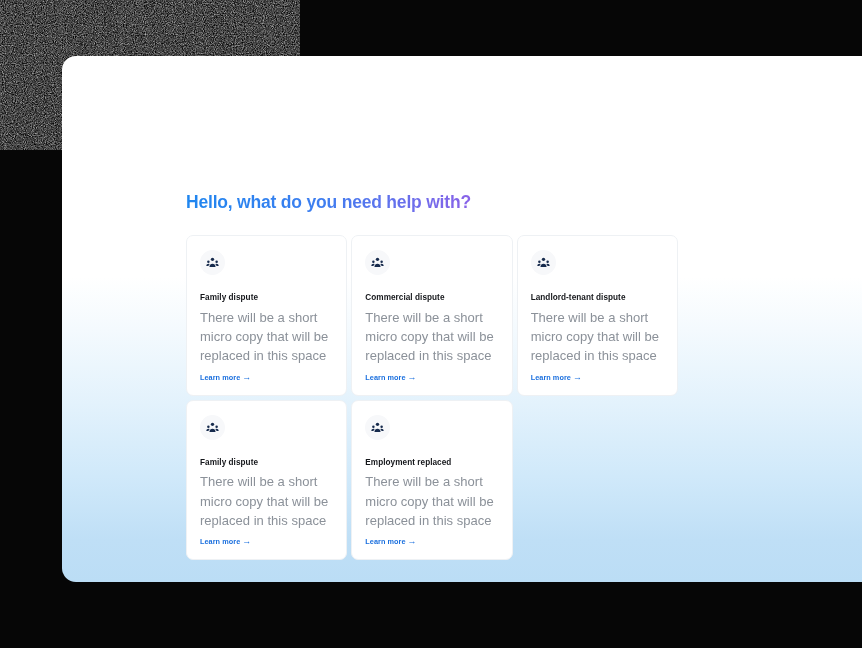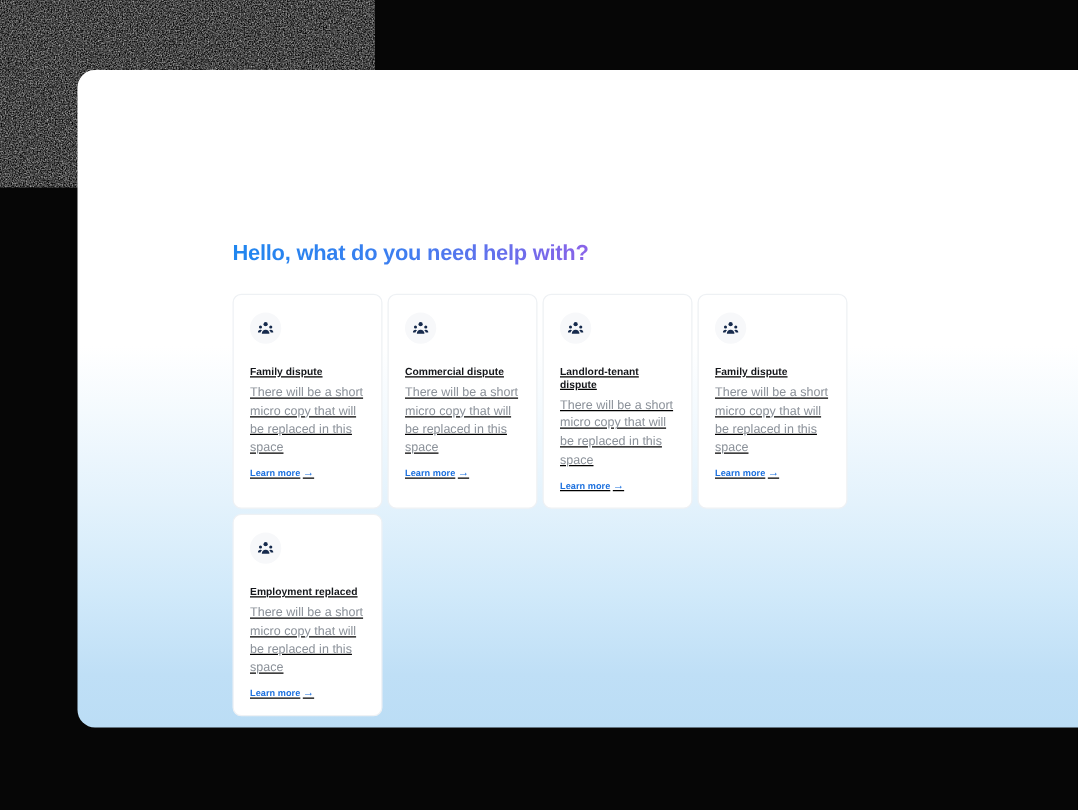--- a/index.html
+++ b/index.html
@@ -61,23 +61,22 @@
     background: linear-gradient(to right, #1f86ef 0%, #3f7ef0 28%, #8a63e8 58%, #c94fd0 80%, #f03fb4 100%);
     -webkit-background-clip: text;
     background-clip: text;
     color: transparent;
     -webkit-text-fill-color: transparent;
     white-space: nowrap;
   }
 
   #card-grid {
     display: grid;
-    grid-template-columns: repeat(4, 1fr);
+    grid-template-columns: repeat(3, 1fr);
     gap: 4px;
-    text-decoration: underline;
   }
 
   .card {
     background: #ffffff;
     border: 1px solid #eef1f4;
     border-radius: 7px;
     padding: 14px 13px 13px 13px;
     box-sizing: border-box;
     min-height: 103px;
     display: flex;
@@ -99,21 +98,21 @@
   .card-title {
     font-size: 8.2px;
     font-weight: bold;
     color: #14161a;
     margin: 0 0 5px 0;
     line-height: 1.2;
     letter-spacing: 0.05px;
   }
 
   .card-desc {
-    font-size: 10px;
+    font-size: 13px;
     color: #8b9199;
     line-height: 1.48;
     margin: 0;
     letter-spacing: 0.02px;
   }
 
   .card-link {
     margin-top: 7px;
     font-size: 7.3px;
     font-weight: bold;

